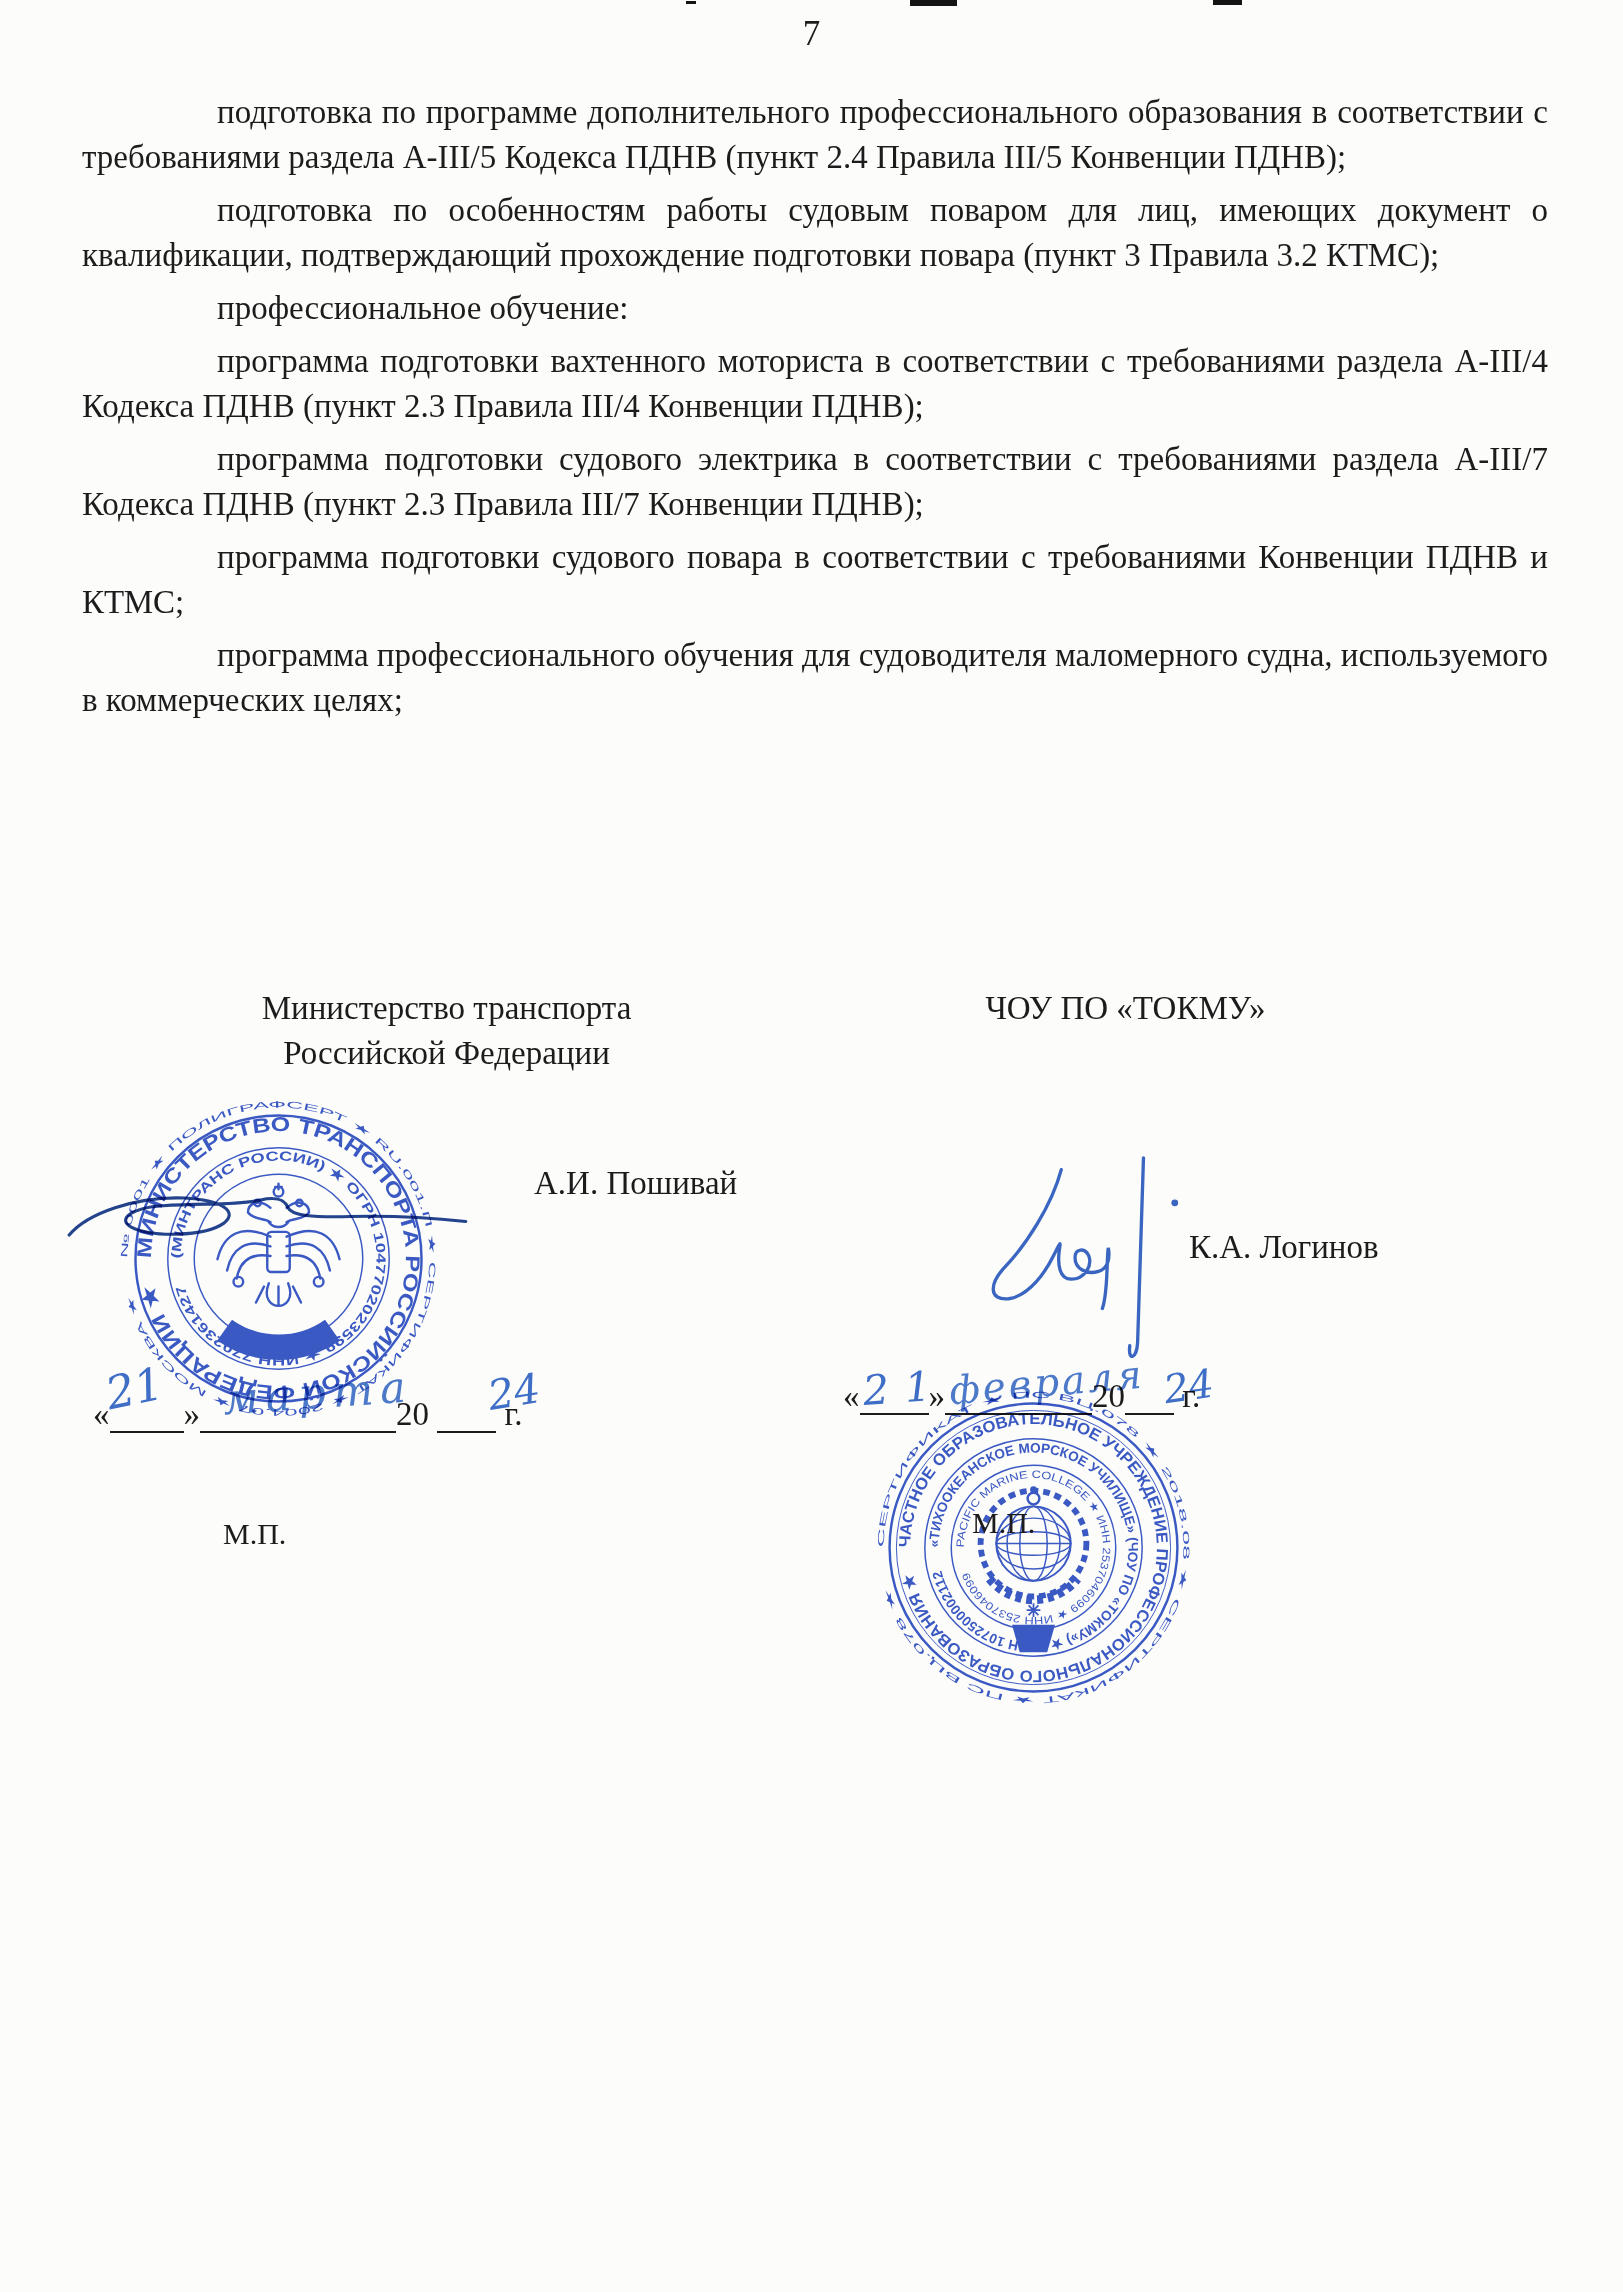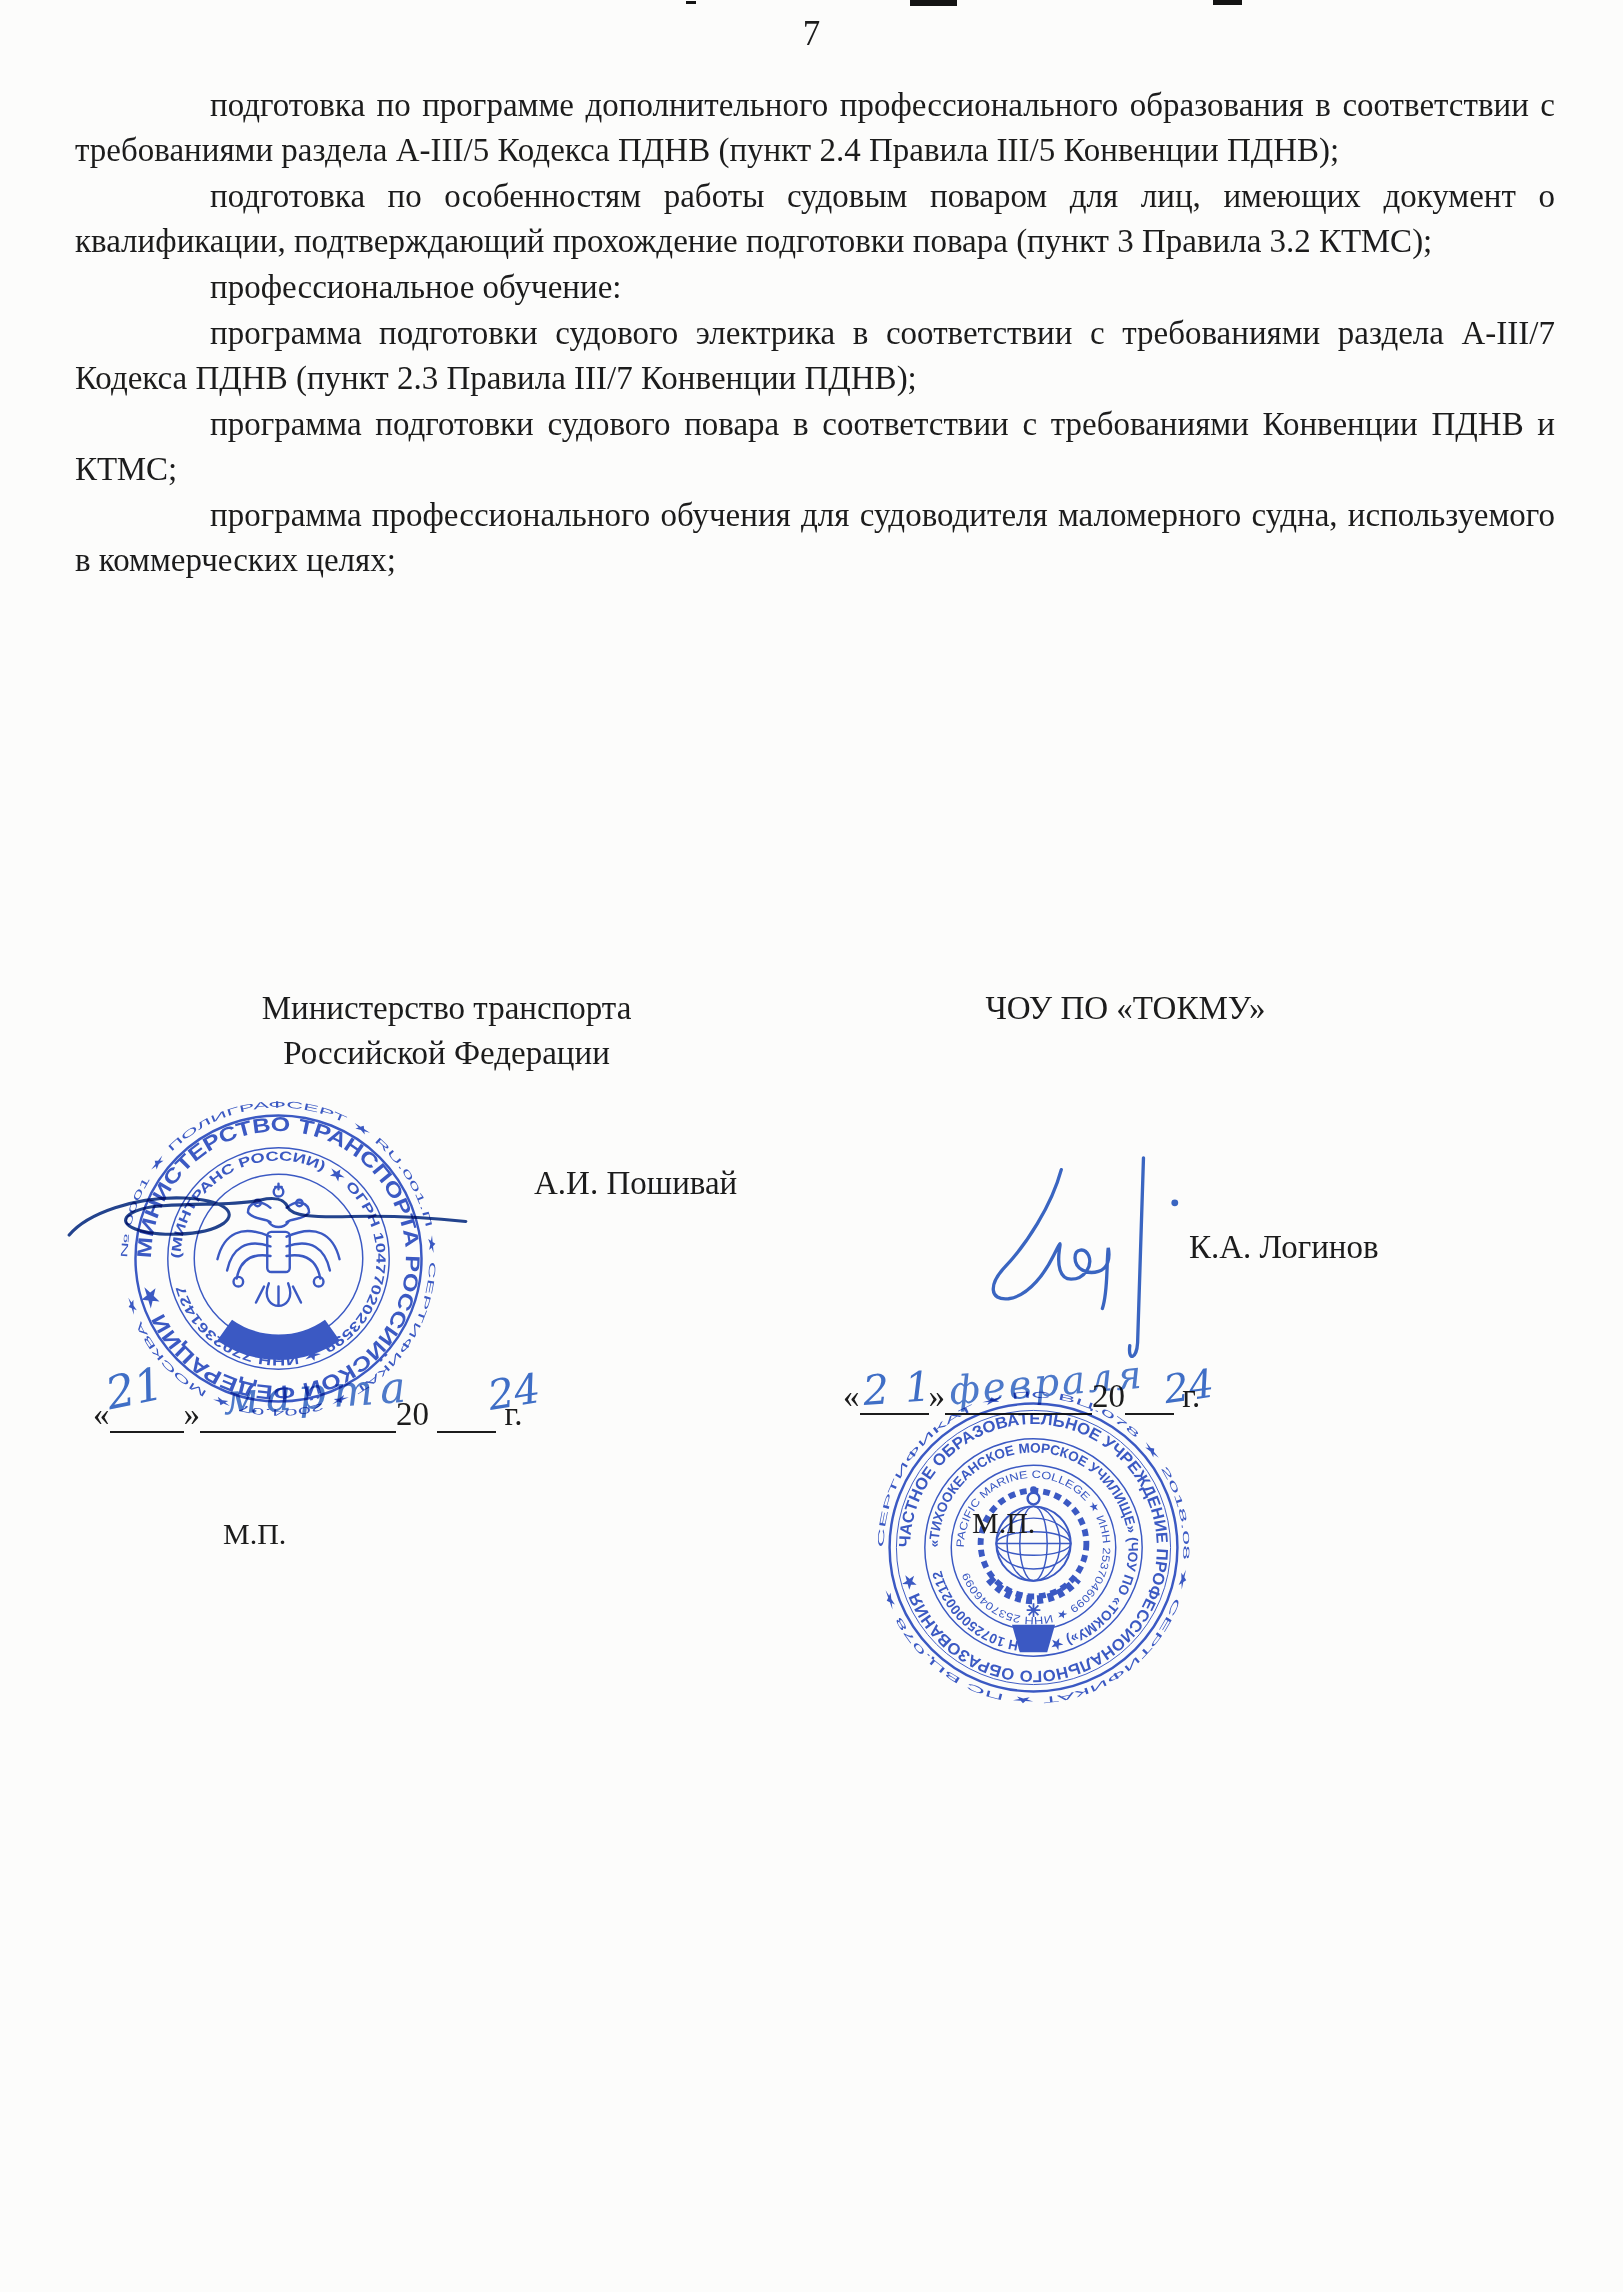--- a/index.html
+++ b/index.html
@@ -6,21 +6,21 @@
   .page{
     position:relative;width:1623px;height:2293px;background:#fcfcfb;
     font-family:"Liberation Serif",serif;color:#1c1c1c;overflow:hidden;margin:0 auto;
   }
   .speck{position:absolute;background:#141414;}
   .page-number{position:absolute;top:13.7px;left:0;width:100%;text-align:center;font-size:35px;}
   .body-text{
     position:absolute;left:74px;top:82px;width:1482px;
     font-size:33px;line-height:45px;text-align:justify;
   }
-  .body-text p{margin:1px;text-indent:135px;}
+  .body-text p{margin:8px;text-indent:135px;}
   .org{position:absolute;width:451px;text-align:center;font-size:33px;line-height:45px;}
   .org.left{left:221px;top:986px;}
   .org.right{left:900px;top:986px;}
   .signer{position:absolute;font-size:33px;white-space:nowrap;}
   .signer.left{left:534px;top:1165px;}
   .signer.right{left:1189px;top:1229px;}
   .dateline{position:absolute;font-size:33px;white-space:nowrap;z-index:2;}
   .dateline.left{left:93px;top:1396px;}
   .dateline.right{left:843px;top:1378px;}
   .blank{display:inline-block;border-bottom:2.5px solid #1c1c1c;height:35px;vertical-align:bottom;}
@@ -53,20 +53,21 @@
   <div class="speck" style="left:910px;top:0;width:47px;height:5.9px;"></div>
   <div class="speck" style="left:1213px;top:0;width:29px;height:4.9px;"></div>
   <div class="speck" style="left:686px;top:1px;width:9.8px;height:2.9px;"></div>
 
   <div class="page-number">7</div>
 
   <div class="body-text">
     <p>подготовка по программе дополнительного профессионального образования в соответствии с требованиями раздела А-III/5 Кодекса ПДНВ (пункт 2.4 Правила III/5 Конвенции ПДНВ);</p>
     <p>подготовка по особенностям работы судовым поваром для лиц, имеющих документ о квалификации, подтверждающий прохождение подготовки повара (пункт 3 Правила 3.2 КТМС);</p>
     <p>профессиональное обучение:</p>
+    <p>программа подготовки вахтенного моториста в соответствии с требованиями раздела А-III/4 Кодекса ПДНВ (пункт 2.3 Правила III/4 Конвенции ПДНВ);</p>
     <p>программа подготовки судового электрика в соответствии с требованиями раздела А-III/7 Кодекса ПДНВ (пункт 2.3 Правила III/7 Конвенции ПДНВ);</p>
     <p>программа подготовки судового повара в соответствии с требованиями Конвенции ПДНВ и КТМС;</p>
     <p>программа профессионального обучения для судоводителя маломерного судна, используемого в коммерческих целях;</p>
   </div>
 
   <div class="org left">
     <div>Министерство транспорта</div>
     <div>Российской Федерации</div>
   </div>
   <div class="org right">

